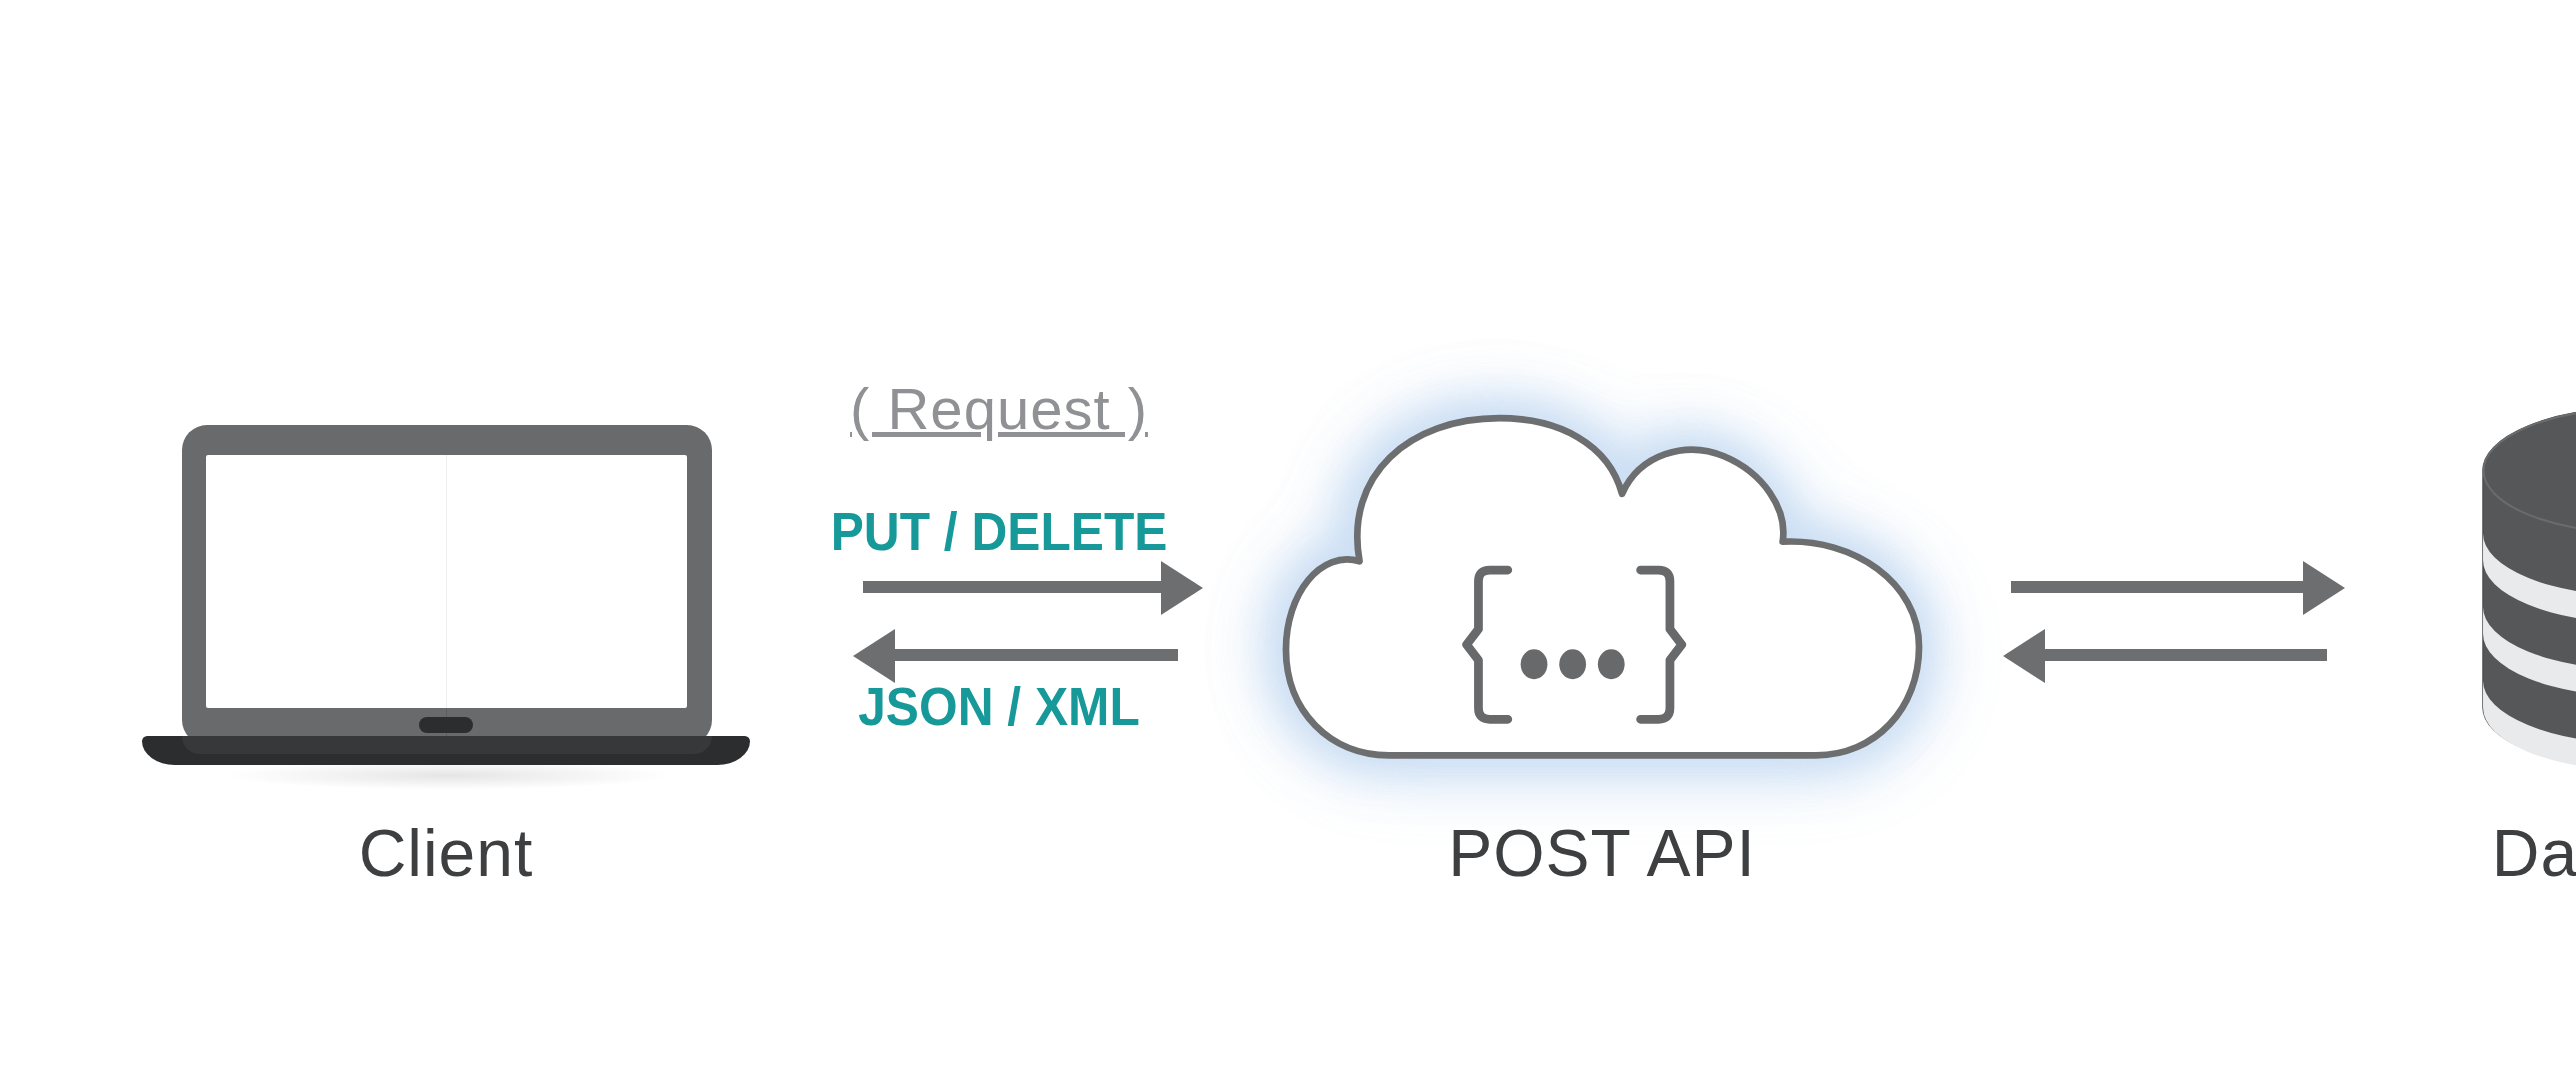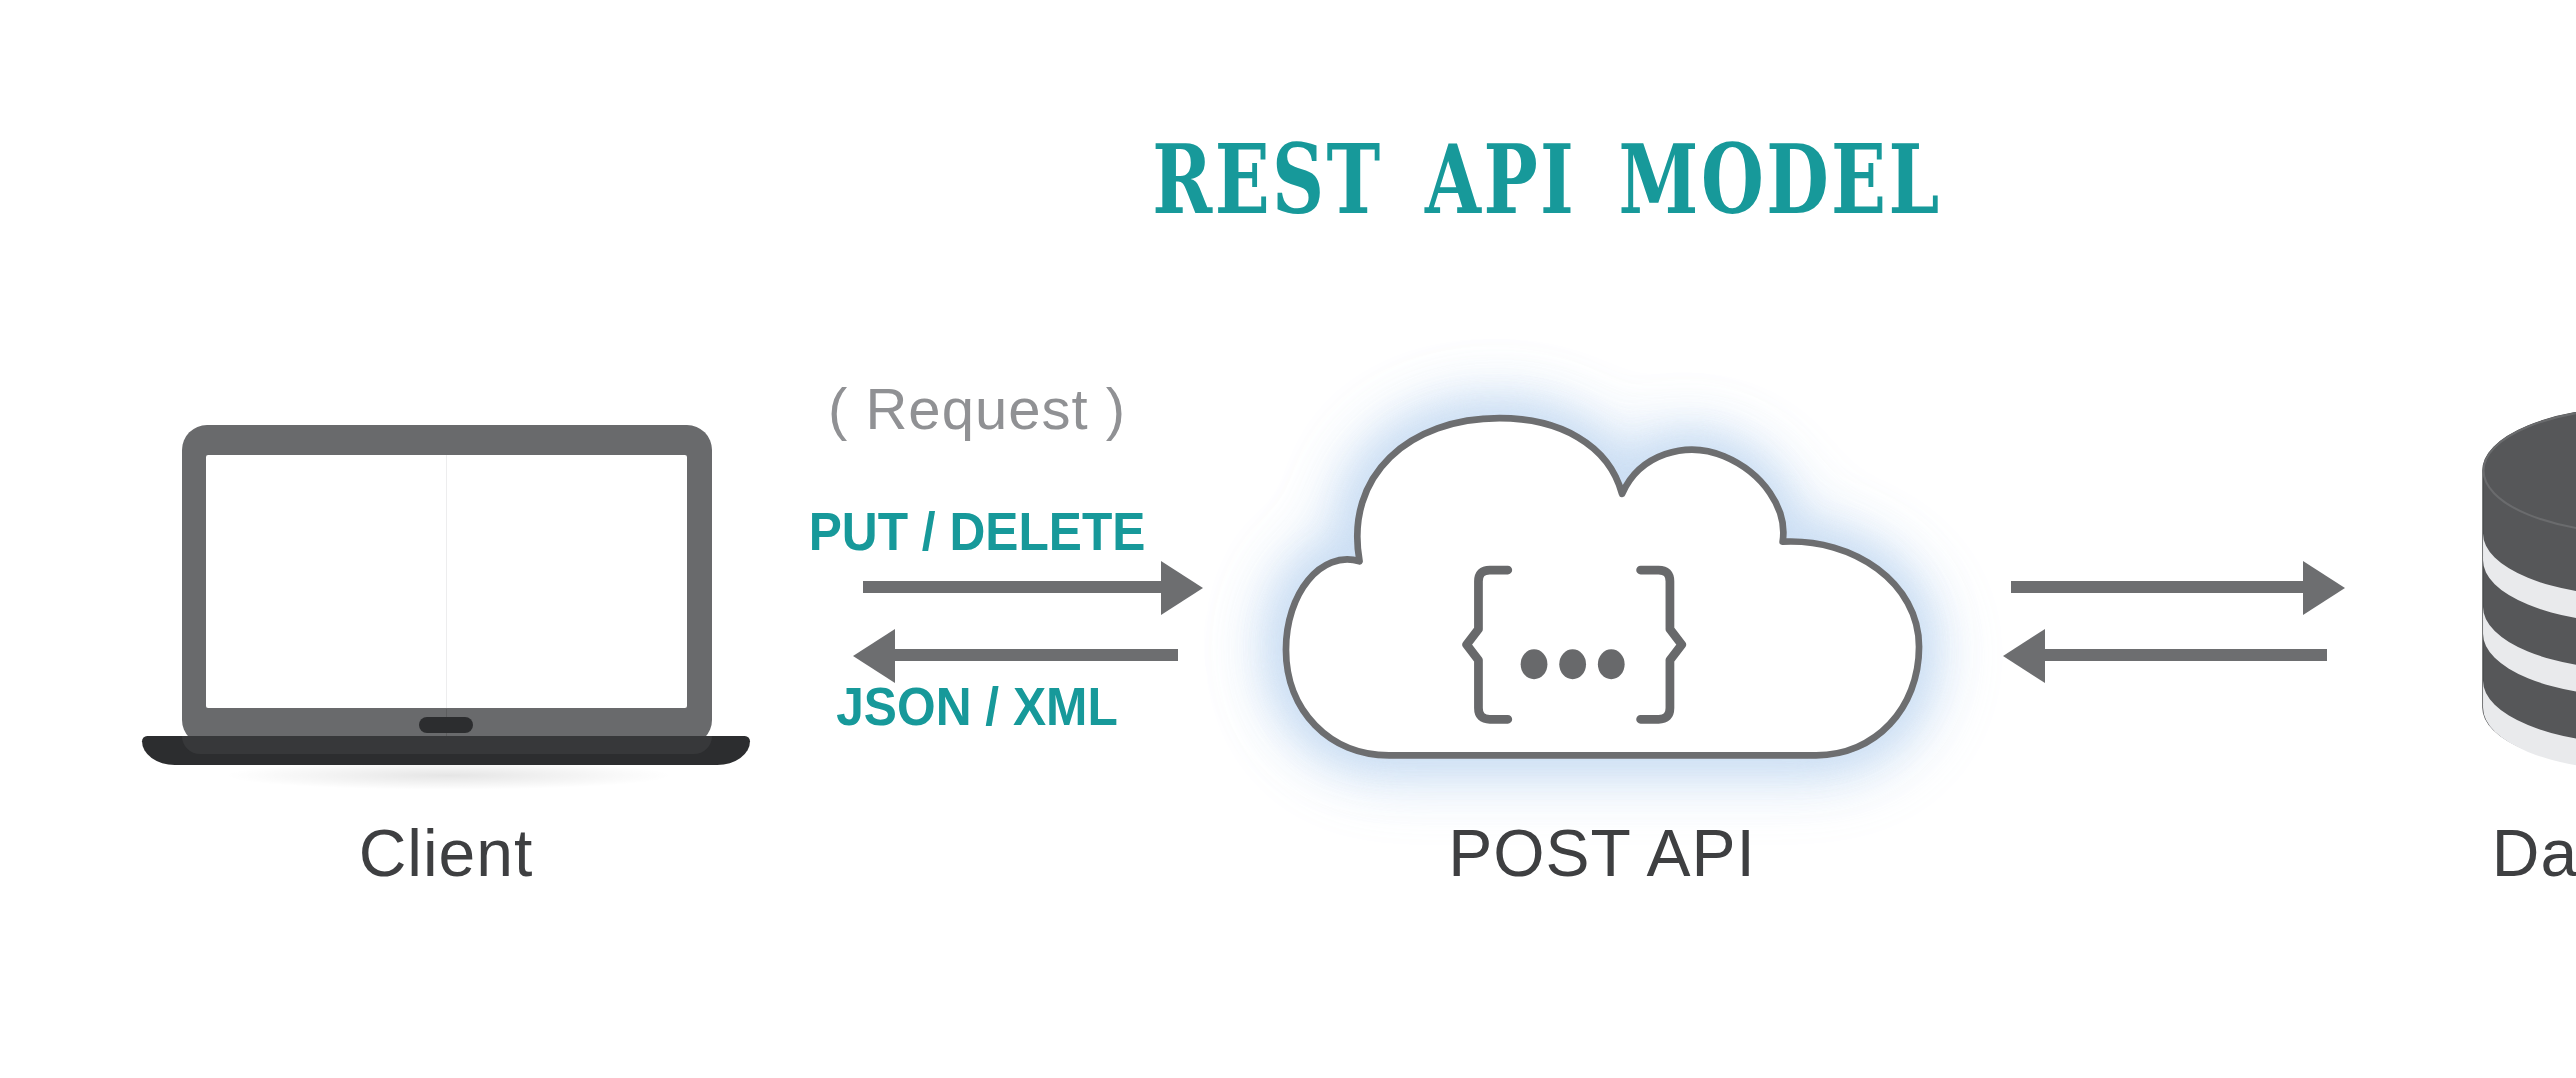--- a/index.html
+++ b/index.html
@@ -76,24 +76,25 @@
     color:var(--color-label,#3E3F41);
     letter-spacing:1px;
     white-space:nowrap;
   }
   .node-label.client{left:446px;text-align:center;}
   .node-label.api{left:1602px;}
   .node-label.db{left:2637px;}
 
   
   .flow-text{
-    position:absolute;left:977px;
+    position:absolute;left:999px;
     transform:translateX(-50%);
     white-space:nowrap;
     line-height:1;
+    text-decoration:underline;
   }
   .flow-gray{
     font-size:58px;
     color:var(--color-annotation,#909194);
     letter-spacing:1px;
   }
   .flow-teal{
     font-size:54px;
     font-weight:700;
     color:var(--color-teal,#17999A);
@@ -143,23 +144,20 @@
   .db-svg{left:2482px;top:406px;width:309px;height:366px;overflow:visible;}
   .db-dark{fill:var(--color-db-dark,#565759);stroke:#4B4C4E;stroke-width:3;}
   .db-top{fill:var(--color-db-dark,#565759);stroke:#6A6B6D;stroke-width:4;}
   .db-light{fill:var(--color-db-light,#E9EAEC);}
 </style>
 </head>
 <body>
 
 <div class="canvas">
 
-  <div class="title-wrap">
-    <span class="title-text">REST API MODEL</span>
-  </div>
 
   <div>
     <div class="abs laptop-shadow"></div>
     <div class="abs laptop-bezel"></div>
     <div class="abs laptop-screen"></div>
     <div class="abs laptop-seam"></div>
     <div class="abs laptop-seam2"></div>
     <div class="abs laptop-notch"></div>
     <div class="abs laptop-base"></div>
     <div class="abs laptop-base-corners"></div>

